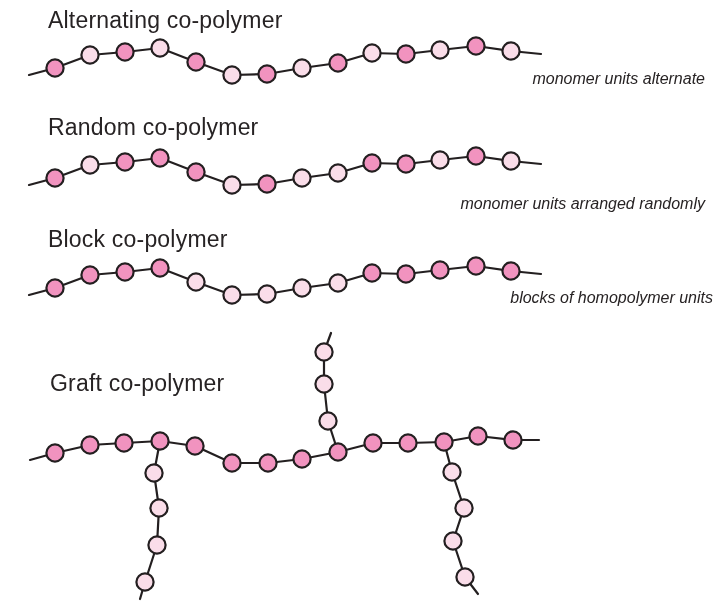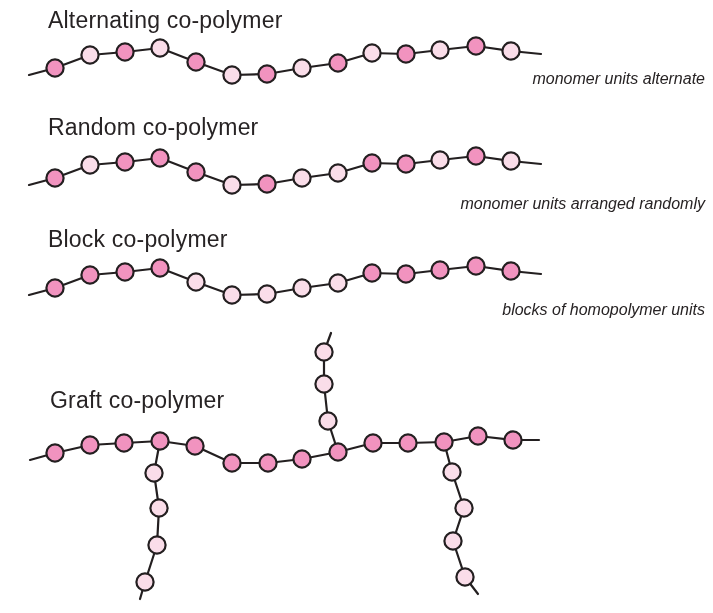--- a/index.html
+++ b/index.html
@@ -25,24 +25,24 @@
   .caption {
     position: absolute;
     font-size: 16px;
     font-style: italic;
     color: #272324;
     white-space: nowrap;
   }
   #title-alternating { left: 8px;  top: 7px; }
   #title-random      { left: 8px;  top: 114px; }
   #title-block       { left: 8px;  top: 226px; }
-  #title-graft       { left: 10px; top: 387px; }
+  #title-graft       { left: 10px; top: 370px; }
   #caption-alternating { right: 8px;  top: 70px; }
   #caption-random      { right: 8px;  top: 195px; }
-  #caption-block       { right: 8px;  top: 289px; margin-top: 12px; }
+  #caption-block       { right: 0;  top: 289px; }
   #caption-graft       { right: 13px; top: 456px; }
 </style>
 </head>
 <body>
 
 <div class="stage">
   <svg id="chains" width="713" height="613" viewBox="0 0 713 613">
       <line x1="29" y1="75" x2="55" y2="68" stroke="#231F20" stroke-width="2.2" stroke-linecap="round"></line>
       <line x1="55" y1="68" x2="90" y2="55" stroke="#231F20" stroke-width="2.2" stroke-linecap="round"></line>
       <line x1="90" y1="55" x2="125" y2="52" stroke="#231F20" stroke-width="2.2" stroke-linecap="round"></line>

